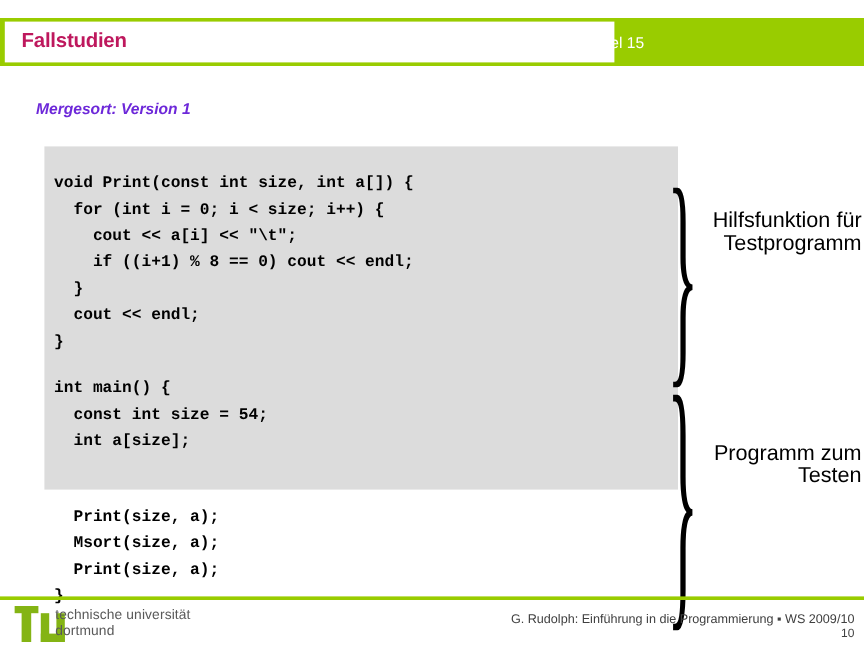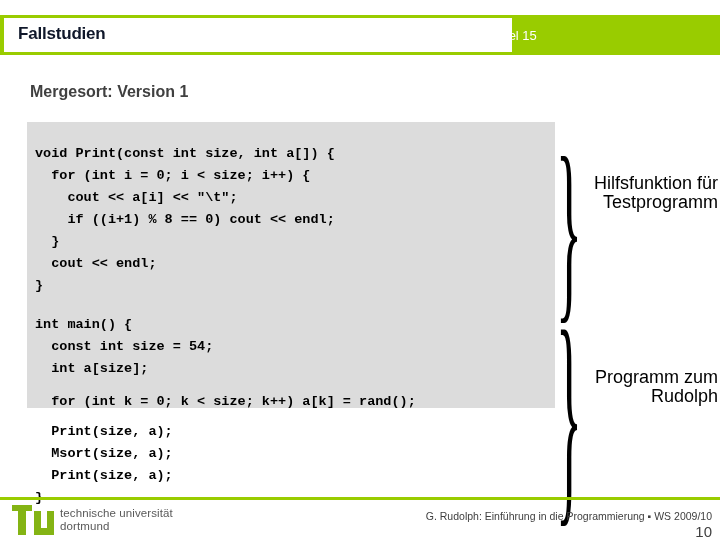--- a/index.html
+++ b/index.html
@@ -31,49 +31,50 @@
     width: 508px;
     height: 34px;
     background: #ffffff;
   }
   #header-title {
     position: absolute;
     left: 18px;
     top: 24px;
     font-size: 17px;
     font-weight: bold;
-    color: #0f172a;
+    color: #be185d;
     letter-spacing: -0.2px;
     white-space: nowrap;
   }
   #header-chapter {
     position: absolute;
     left: 479px;
     top: 28px;
     font-size: 13px;
     font-weight: normal;
     color: #ffffff;
     white-space: nowrap;
   }
 
   
   #subtitle {
     position: absolute;
     left: 30px;
     top: 83px;
-    font-size: 16px;
+    font-size: 13px;
     font-weight: bold;
-    color: #404040;
-    white-space: nowrap;
+    color: #6d28d9;
+    white-space: nowrap;
+    font-style: italic;
   }
 
   
   #code-panel {
     position: absolute;
-    left: 27px;
+    left: 37px;
     top: 122px;
     width: 528px;
     height: 286px;
     background: #dcdcdc;
   }
   .code-block {
     position: absolute;
     left: 8px;
     font-family: "Liberation Mono", "DejaVu Sans Mono", monospace;
     font-size: 13.5px;
@@ -146,41 +147,41 @@
     width: 200px;
     height: 30px;
   }
   #logo-mark {
     position: absolute;
     left: 0;
     top: 0;
   }
   #logo-text {
     position: absolute;
-    left: 48px;
+    left: 34px;
     top: 2px;
     font-size: 11.5px;
     color: #595959;
     line-height: 13px;
     letter-spacing: 0.1px;
   }
   #footer-credit {
     position: absolute;
     right: 8px;
     top: 510px;
     font-size: 10.5px;
     color: #404040;
     white-space: nowrap;
     text-align: left;
   }
   #footer-page {
     position: absolute;
     right: 8px;
     top: 523px;
-    font-size: 15px;
+    font-size: 10px;
     color: #404040;
     text-align: right;
   }
 </style>
 </head>
 <body>
 
 <div id="header-band"></div>
 <div id="header-title-box"></div>
 <div id="header-title">Fallstudien</div>
@@ -192,35 +193,34 @@
   <pre class="code-block" id="code-block-1">void Print(const int size, int a[]) {
   for (int i = 0; i &lt; size; i++) {
     cout &lt;&lt; a[i] &lt;&lt; "\t";
     if ((i+1) % 8 == 0) cout &lt;&lt; endl;
   }
   cout &lt;&lt; endl;
 }</pre>
   <pre class="code-block" id="code-block-2">int main() {
   const int size = 54;
   int a[size];</pre>
-  <pre class="code-block" id="code-block-3">  for (int k = 0; k &lt; size; k++) a[k] = rand();</pre>
   <pre class="code-block" id="code-block-4">  Print(size, a);
   Msort(size, a);
   Print(size, a);
 }</pre>
 </div>
 
 <div class="brace" id="brace-1">}</div>
 <div class="annotation" id="annotation-1">Hilfsfunktion
 für
 Testprogramm</div>
 
 <div class="brace" id="brace-2">}</div>
 <div class="annotation" id="annotation-2">Programm
-zum Rudolph</div>
+zum Testen</div>
 
 <div id="footer-rule"></div>
 
 <div id="logo">
   <svg id="logo-mark" width="46" height="30" viewBox="0 0 46 30">
     <rect x="0" y="0" width="20" height="6" fill="#84b414"></rect>
     <rect x="6" y="0" width="8" height="30" fill="#84b414"></rect>
     <rect x="22" y="6" width="7" height="24" fill="#84b414"></rect>
     <rect x="22" y="23" width="20" height="7" fill="#84b414"></rect>
     <rect x="35" y="6" width="7" height="24" fill="#84b414"></rect>

